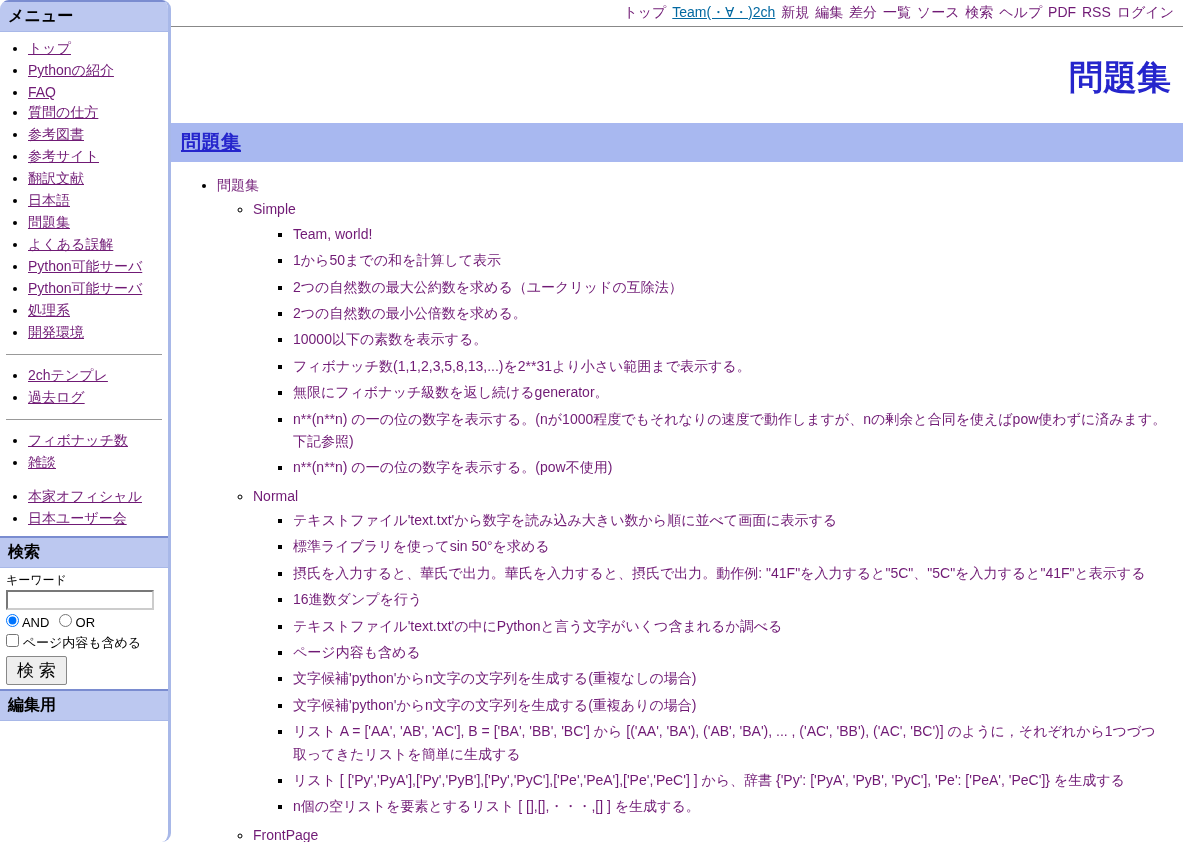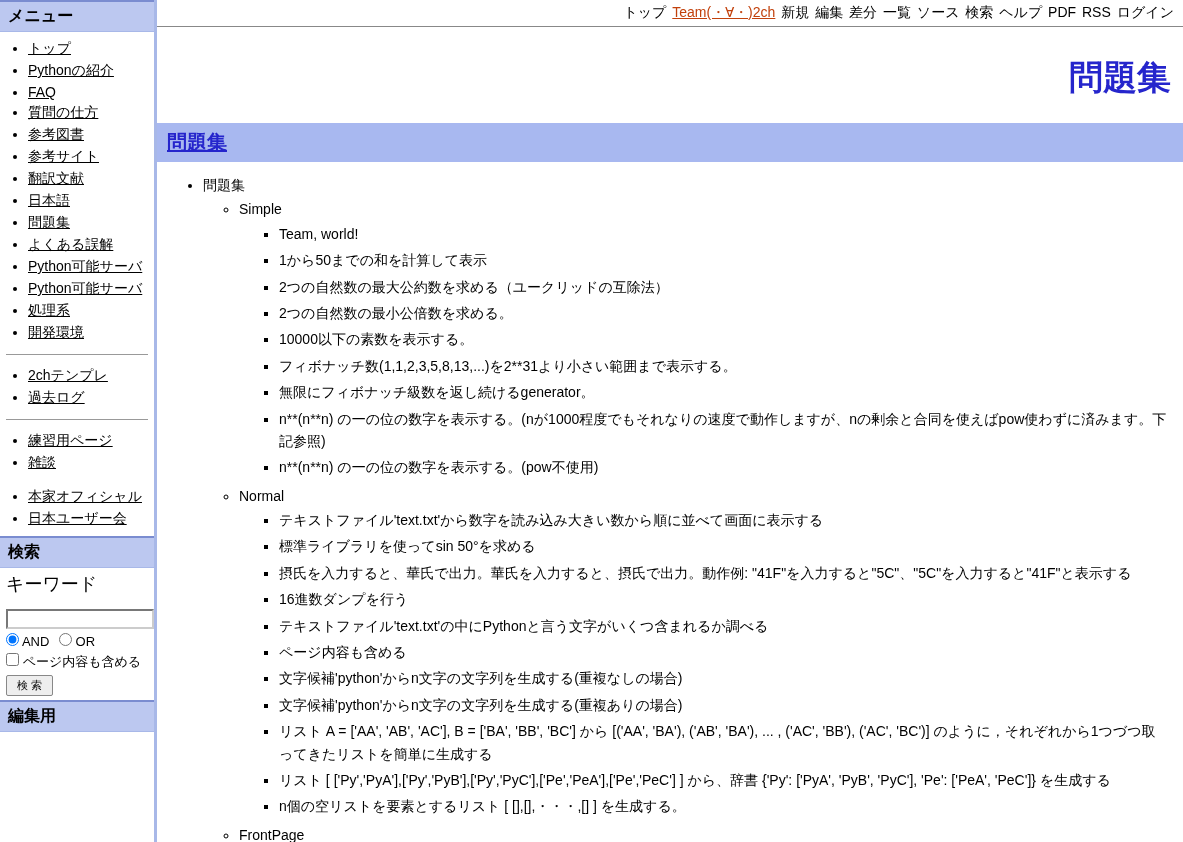--- a/index.html
+++ b/index.html
@@ -5,27 +5,28 @@
     * { margin: 0; padding: 0; box-sizing: border-box; }
     body {
       font-family: "Hiragino Kaku Gothic Pro", "Meiryo", sans-serif;
       font-size: 14px;
       color: #000;
       display: flex;
       width: 1183px;
       height: 842px;
       overflow: hidden;
     }
-    a { color: #000000; text-decoration: underline; }
+    a { color: #701a75; text-decoration: underline; }
     .sidebar {
-      width: 157px;
+      width: 171px;
       flex-shrink: 0;
       border-right: 3px solid #a8b8e8;
       padding: 0;
       overflow: hidden;
+      border-radius: 9px;
     }
     .sidebar-section-title {
       background: #bcc8f0;
       border-top: 2px solid #7a8cd0;
       border-bottom: 1px solid #a8b8e8;
       font-weight: bold;
       font-size: 16px;
       padding: 4px 8px;
     }
     .sidebar ul {
@@ -33,50 +34,50 @@
       padding: 6px 0 6px 28px;
       margin: 0;
     }
     .sidebar li { padding: 2px 0; }
     .sidebar hr {
       margin: 4px 6px;
       border: none;
       border-top: 1px solid #999;
     }
     .search-box { padding: 4px 6px; }
-    .search-label { font-size: 18px; margin-bottom: 13px; }
+    .search-label { font-size: 12px; margin-bottom: 1px; }
     .search-input {
       width: 148px;
       border: 2px inset #ccc;
       font-size: 12px;
       padding: 1px;
       margin-bottom: 4px;
     }
     .radio-row, .check-row { font-size: 13px; margin-bottom: 4px; }
     .radio-row label, .check-row label { margin-right: 6px; }
     .search-btn {
       padding: 2px 10px;
-      font-size: 11px;
+      font-size: 17px;
       border: 1px solid #888;
       background: #eee;
       border-radius: 2px;
     }
     .main {
       flex: 1;
       overflow: hidden;
       padding: 0;
     }
     .topnav {
       text-align: right;
       padding: 4px 8px;
       font-size: 14px;
       border-bottom: 1px solid #888;
     }
     .topnav a { text-decoration: none; margin: 0 1px; }
-    .topnav .highlight { color: #c2410c; text-decoration: underline; }
+    .topnav .highlight { color: #0369a1; text-decoration: underline; }
     .page-title {
       text-align: right;
       font-size: 34px;
       font-weight: bold;
       color: #2525cc;
       padding: 28px 12px 22px 0;
     }
     .block-title {
       background: #a8b8f0;
       padding: 6px 10px;
@@ -114,21 +115,21 @@
       <li><a href="#">処理系</a></li>
       <li><a href="#">開発環境</a></li>
     </ul>
   <hr>
   <ul id="menu-items2">
       <li><a href="#">2chテンプレ</a></li>
       <li><a href="#">過去ログ</a></li>
     </ul>
   <hr>
   <ul id="menu-items3">
-      <li><a href="#">練習用ページ</a></li>
+      <li><a href="#">フィボナッチ数</a></li>
       <li><a href="#">雑談</a></li>
     </ul>
 
   <ul id="official-items">
       <li><a href="#">本家オフィシャル</a></li>
       <li><a href="#">日本ユーザー会</a></li>
     </ul>
 
   <div class="sidebar-section-title">検索</div>
   <div class="search-box">

